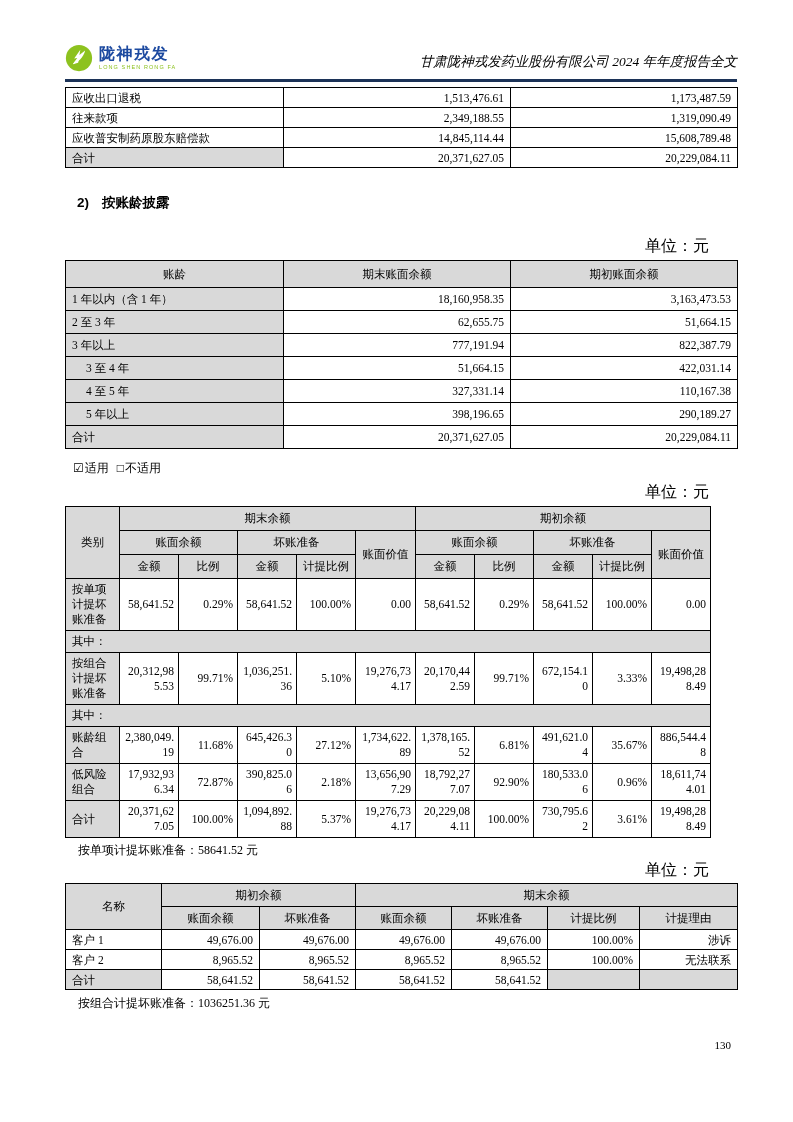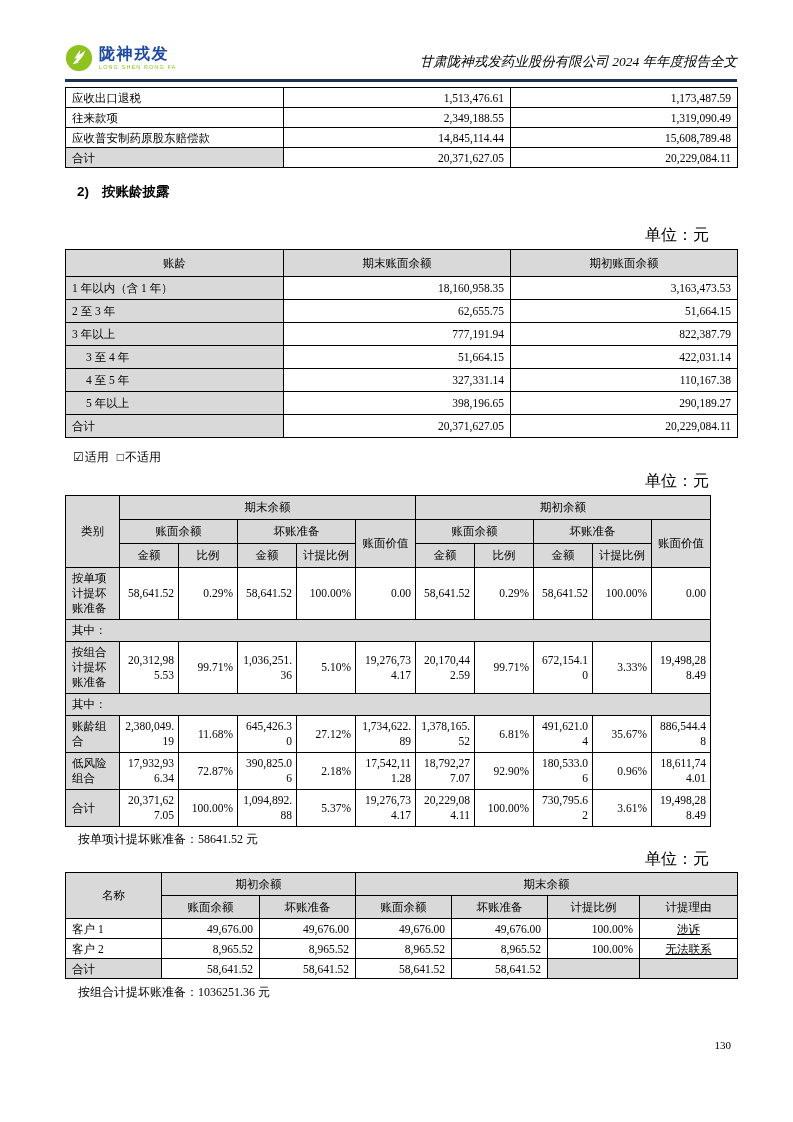--- a/index.html
+++ b/index.html
@@ -21,21 +21,21 @@
   .brand-en { font-family:"Liberation Sans","DejaVu Sans",sans-serif; font-size:5.5px;
               letter-spacing:1.1px; color:var(--green,#8dc21f); margin-top:2px; }
   .doc-title { font-size:13.5px; padding-bottom:1px;font-style:italic; }
 
   
   table { border-collapse:collapse; table-layout:fixed; }
   th,td { border:1px solid #000; font-weight:normal; font-size:11.5px; vertical-align:middle; }
   th { background:var(--gray,#d9d9d9); text-align:center; }
   .g { background:var(--gray,#d9d9d9); }
   .num { text-align:right; }
-  .lft { text-align:center;text-decoration:underline; }
+  .lft { text-align:right; }
   .ind { padding-left:20px !important; }
 
   .t1 { width:672px; margin-top:5px; }
   .t1 td { padding:1.5px 6px; line-height:16px; }
 
   .t2 { width:672px; }
   .t2 th { padding:5px 6px; line-height:16px; }
   .t2 td { padding:3px 6px; line-height:16px; }
 
   .t3 { width:645px; }
@@ -51,21 +51,21 @@
   
   .sec-h { font-family:"Liberation Sans","DejaVu Sans",sans-serif; font-weight:bold;
            font-size:13.5px; padding-left:12px; }
   .sec-h .n { display:inline-block; margin-right:13px; }
   .unit { text-align:right; padding-right:28px; font-size:16px; }
   .note { font-size:12px; padding-left:13px; }
   .applic { font-size:12px; padding-left:8px; }
   .applic .box { margin-right:1px; }
   .applic .gap { display:inline-block; width:8px; }
 
-  .mt-h2 { margin-top:15px; }
+  .mt-h2 { margin-top:26px; }
   .mt-unit2 { margin-top:24px; margin-bottom:3px; }
   .mt-h3 { margin-top:27px; }
   .mt-applic { margin-top:11px; }
   .mt-unit3 { margin-top:5px; margin-bottom:3px; }
   .mt-note3 { margin-top:4px; }
   .mt-unit4 { margin-top:1px; margin-bottom:2px; }
   .mt-note4 { margin-top:5px; }
 
   .pageno { position:absolute; right:62px; top:1039px; font-size:11px; }
 </style>
@@ -268,21 +268,21 @@
         <td class="num">491,621.04</td>
         <td class="num">35.67%</td>
         <td class="num">886,544.48</td>
       </tr>
       <tr>
         <td class="g cat">低风险组合</td>
         <td class="num">17,932,936.34</td>
         <td class="num">72.87%</td>
         <td class="num">390,825.06</td>
         <td class="num">2.18%</td>
-        <td class="num">17,542,111.28</td>
+        <td class="num">13,656,907.29</td>
         <td class="num">18,792,277.07</td>
         <td class="num">92.90%</td>
         <td class="num">180,533.06</td>
         <td class="num">0.96%</td>
         <td class="num">18,611,744.01</td>
       </tr>
       <tr>
         <td class="g cat">合计</td>
         <td class="num">20,371,627.05</td>
         <td class="num">100.00%</td>

